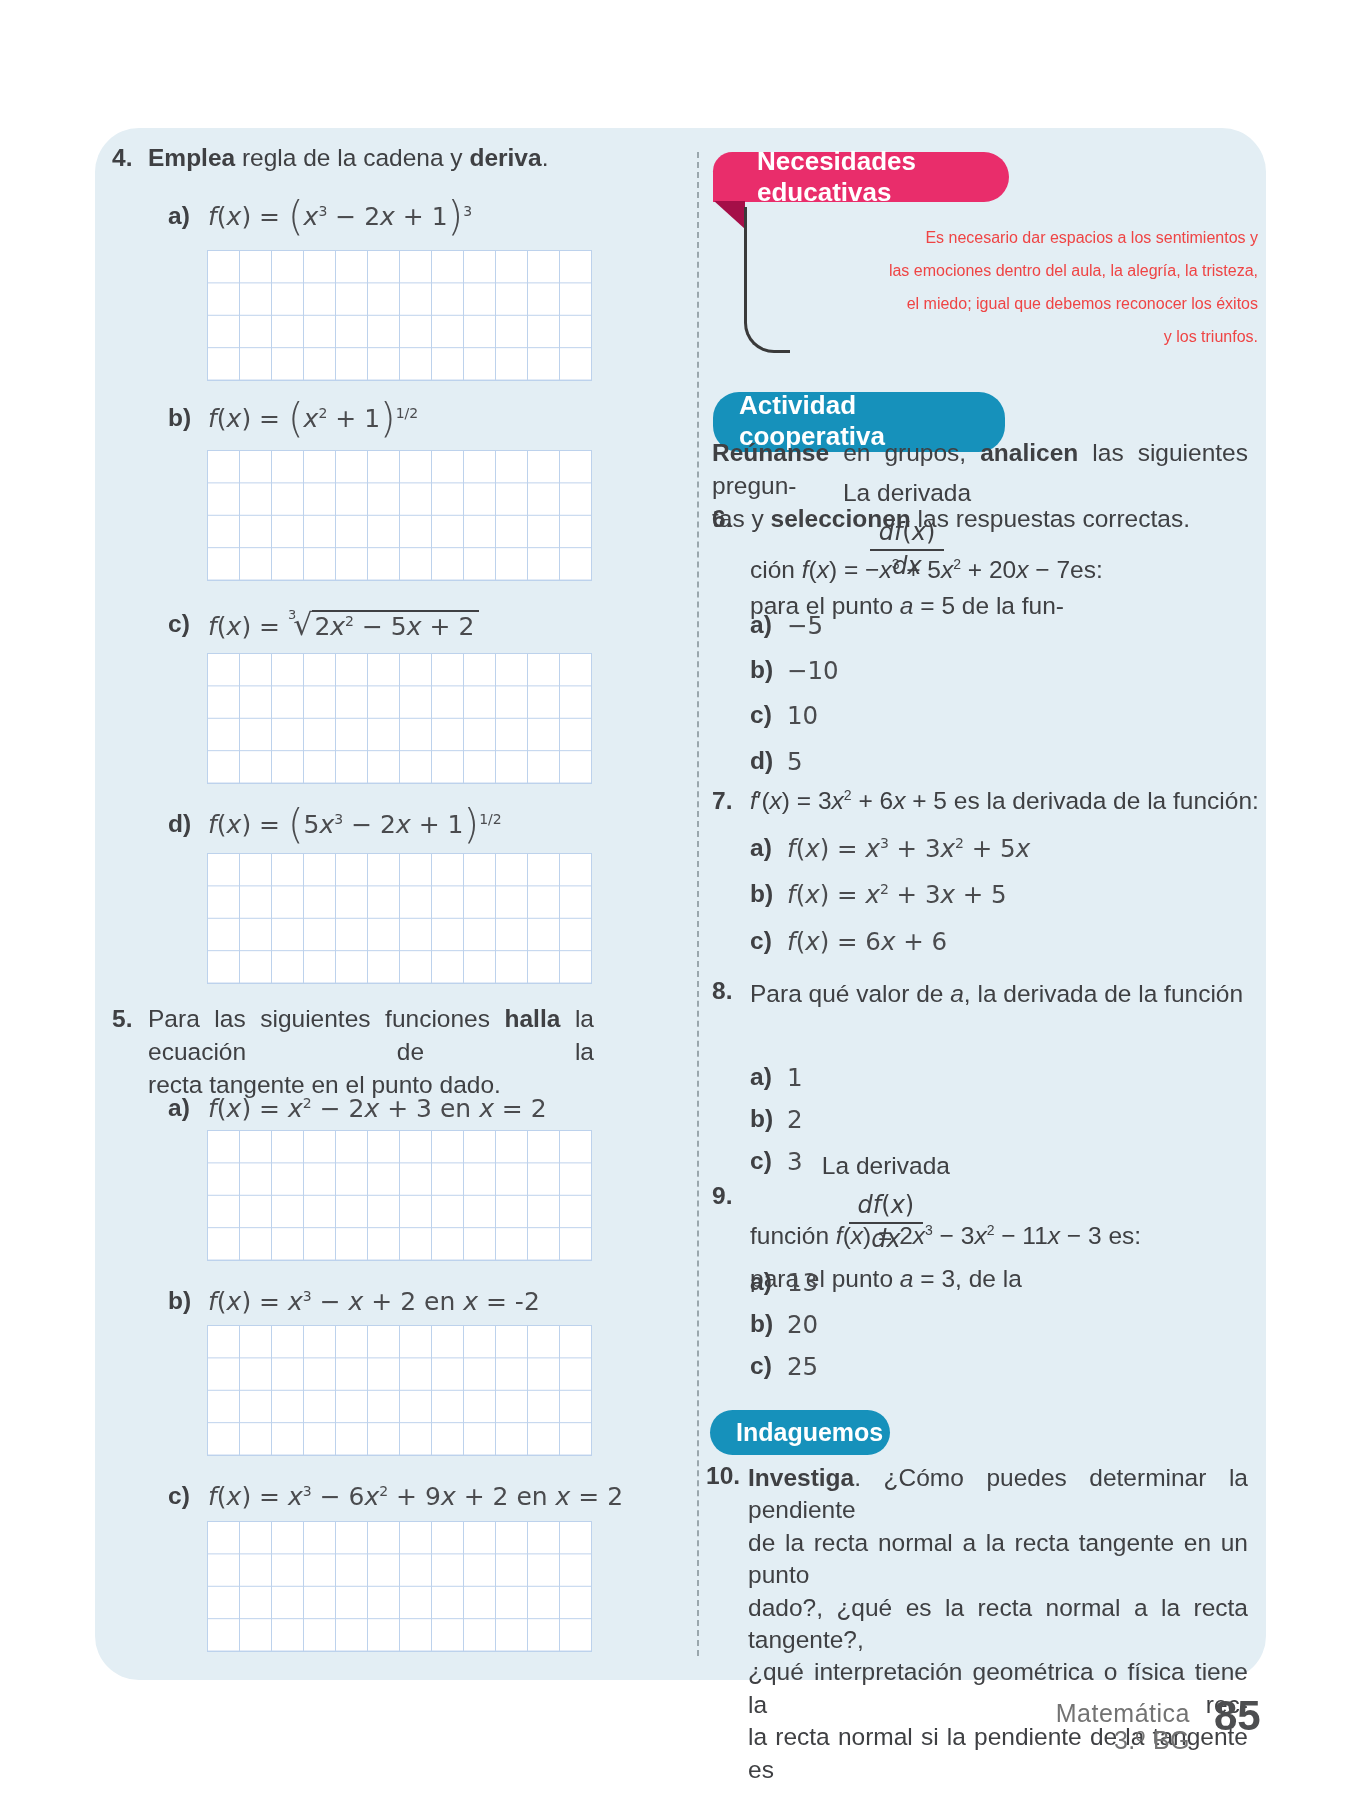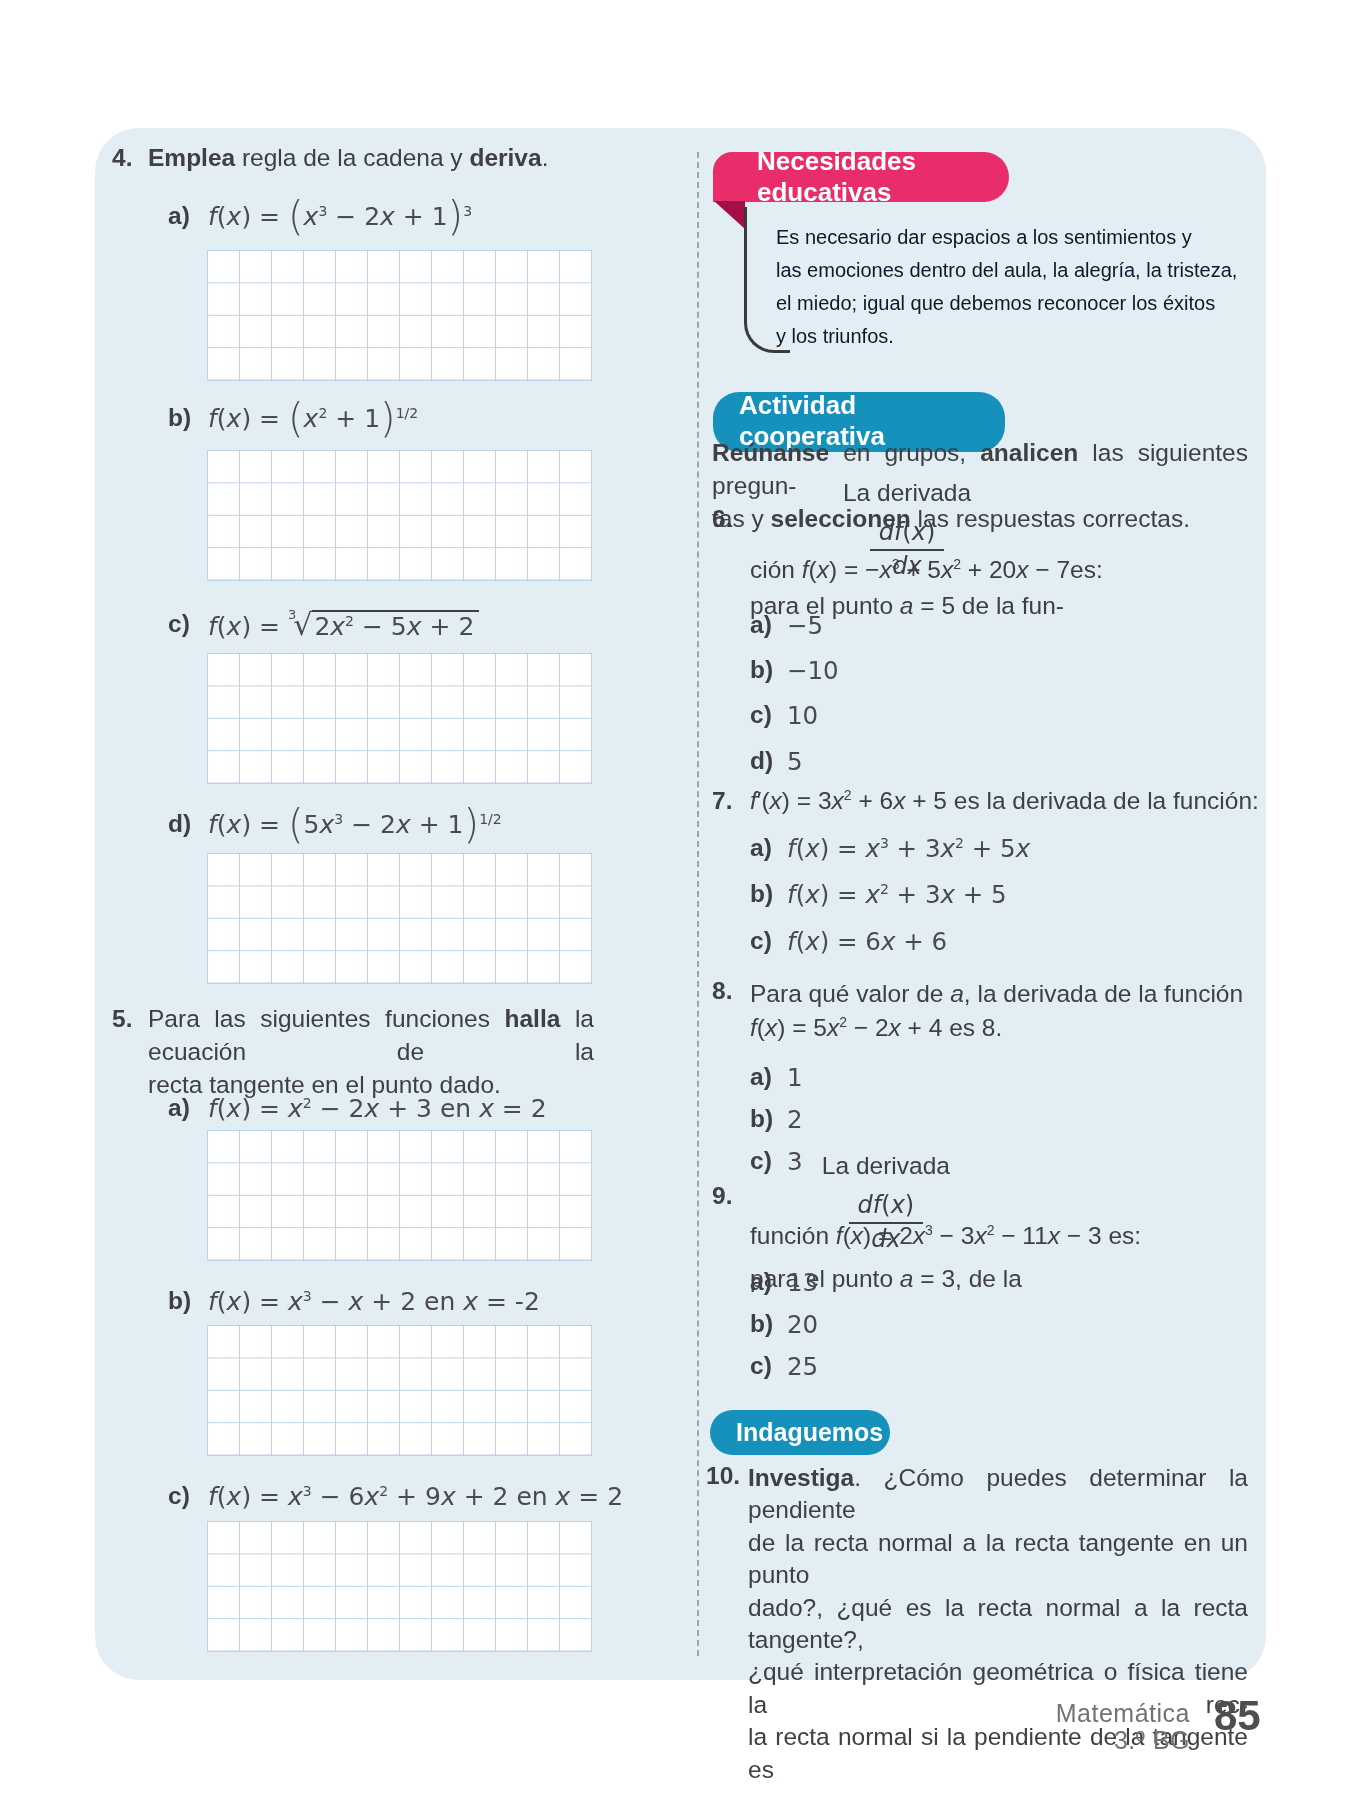--- a/index.html
+++ b/index.html
@@ -43,21 +43,21 @@
           background-size:32px 32.4px; background-position:-1px -1px; }
 
   
   .badge { display:flex; align-items:center; color:#ffffff;
            font-weight:bold; font-size:26px; padding-left:26px; }
   .badge-pink { background:#e92d6b; border-radius:20px 26px 26px 0;padding-left:44px; }
   .badge-teal { background:#1691bb; border-radius:26px; }
   .fold { width:0; height:0; border-top:28px solid #a50f48; border-left:31px solid transparent; }
   .bracket { width:46px; height:146px; border-left:3px solid #3a3a3a;
              border-bottom:3px solid #3a3a3a; border-bottom-left-radius:30px; }
-  .bubble { font-size:20px; line-height:33px; color:#0f172a; }
+  .bubble { font-size:16px; line-height:33px; color:#ef4444;text-align:right; }
 
   .coop { font-size:24.5px; line-height:33px; width:536px; }
   .qnum { font-weight:bold; font-size:24.5px; }
   .qtext { font-size:24.5px; line-height:34px; }
   .qmath { font-size:24.5px; }
   .qflex { display:flex; align-items:center; gap:12px; white-space:nowrap;
            font-size:24.5px;flex-direction:column; }
   .frac { display:inline-block; text-align:center; line-height:1.12; margin:0 4px;
           font-family:"DejaVu Sans", sans-serif; }
   .fnum { display:block; border-bottom:2px solid #3f4043; padding:0 9px 3px; font-size:24px; }
@@ -192,21 +192,20 @@
     <span class="ov"><i>f</i>(<i>x</i>) = <i>x</i><sup>2</sup> + 3<i>x</i> + 5</span>
 </div>
 <div class="abs opt" style="left:750px; top:927px;">
   <span class="ok">c)</span>
     <span class="ov"><i>f</i>(<i>x</i>) = 6<i>x</i> + 6</span>
 </div>
 
 <div class="abs qnum" style="left:712px; top:977px;">8.</div>
 <div class="abs qtext" style="left:750px; top:977px; width:500px;">
   <div>Para qué valor de <i>a</i>, la derivada de la función</div>
-  <div class="qmath"><i>f</i>(<i>x</i>) = 5<i>x</i><sup>2</sup> − 2<i>x</i> + 4 es 8.</div>
 </div>
 <div class="abs opt" style="left:750px; top:1063px;">
   <span class="ok">a)</span>
     <span class="ov">1</span>
 </div>
 <div class="abs opt" style="left:750px; top:1105px;">
   <span class="ok">b)</span>
     <span class="ov">2</span>
 </div>
 <div class="abs opt" style="left:750px; top:1147px;">

